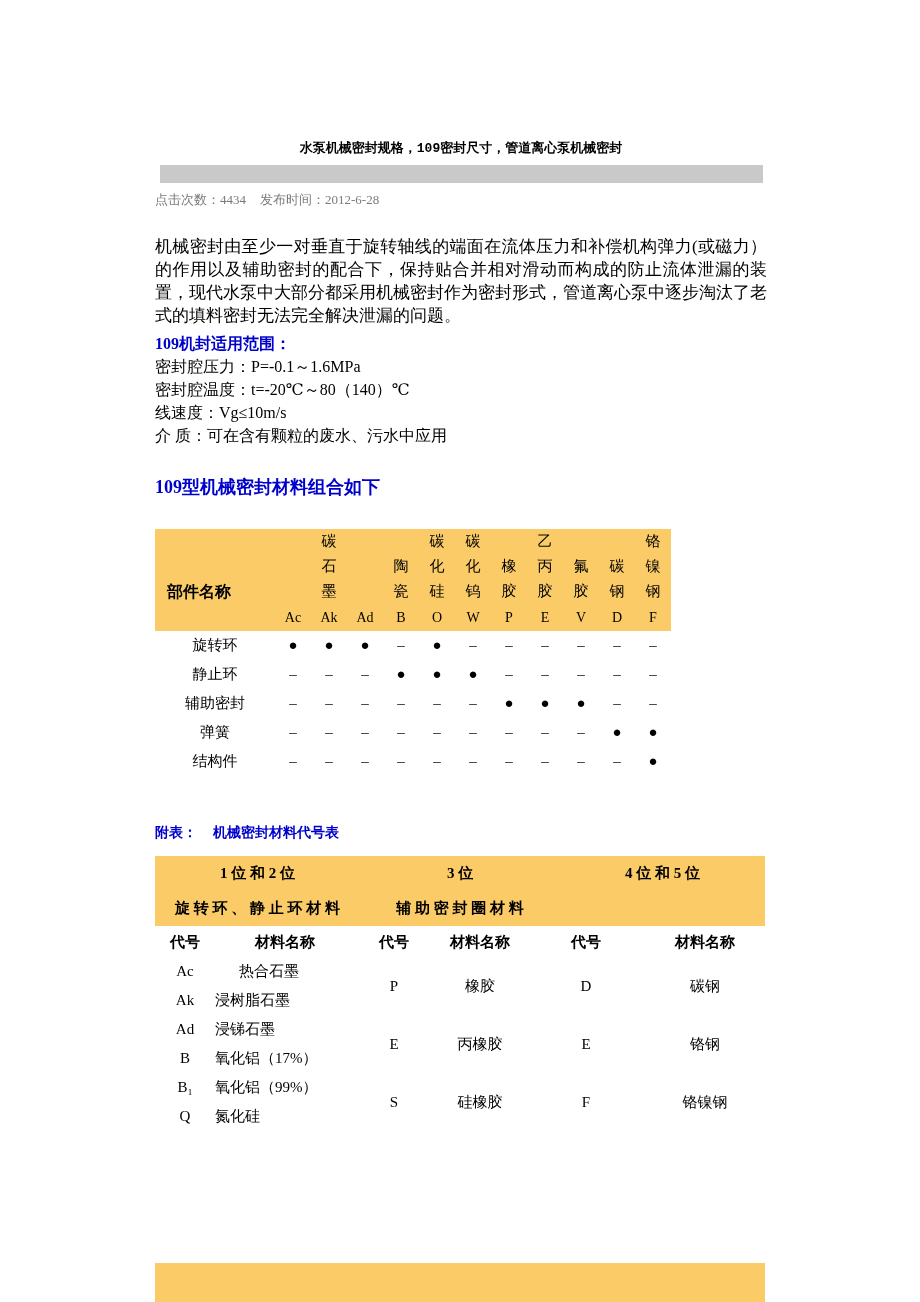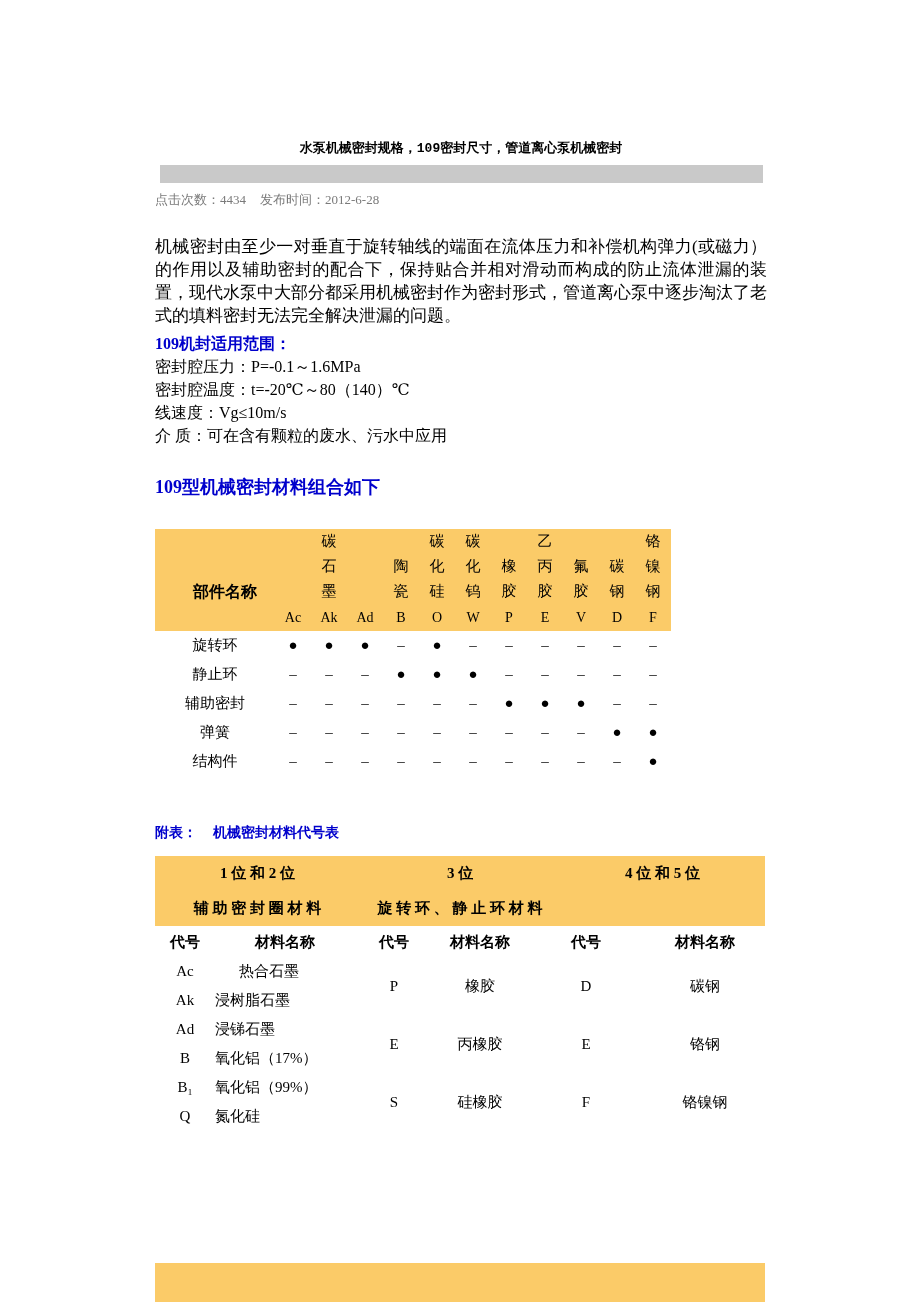--- a/index.html
+++ b/index.html
@@ -22,21 +22,21 @@
 
   .combo-head{margin-top:28px;font-size:18px;font-weight:bold;color:#0000cc;}
 
   
   .combo-table{margin-top:30px;width:516px;}
   .combo-header{
     display:grid;grid-template-columns:120px repeat(11,36px);
     grid-template-rows:76px 26px;background:#fbcb68;
   }
   .corner{grid-row:1 / span 2;grid-column:1;display:flex;align-items:center;
-    padding-left:38px;font-weight:bold;font-size:16px;box-sizing:border-box;margin-top:24px;}
+    padding-left:12px;font-weight:bold;font-size:16px;box-sizing:border-box;margin-top:24px;}
   .vlabel{display:flex;align-items:flex-end;justify-content:center;padding-bottom:1px;}
   .vlabel span{width:1em;font-size:15px;line-height:25px;word-break:break-all;text-align:center;}
   .code-cell{grid-row:2;display:flex;align-items:center;justify-content:center;font-size:14px;}
   .combo-row{display:grid;grid-template-columns:120px repeat(11,36px);height:29px;align-items:center;}
   .row-name{text-align:center;font-size:15px;}
   .mark{text-align:center;font-size:15px;}
 
   
   .appendix-label{margin-top:48px;font-size:14px;font-weight:bold;color:#0000cc;}
   .appendix-label .t2{margin-left:16px;}
@@ -203,22 +203,22 @@
 
   <div class="appendix-label">
     <span>附表：</span><span class="t2">机械密封材料代号表</span>
   </div>
 
   <div class="codes-table">
     <div class="codes-header">
       <div>1 位 和 2 位</div>
       <div>3 位</div>
       <div>4 位 和 5 位</div>
+      <div>旋 转 环 、 静 止 环 材 料</div>
       <div>辅 助 密 封 圈 材 料</div>
-      <div>旋 转 环 、 静 止 环 材 料</div>
     </div>
 
     <div class="codes-colhead">
       <div>代号</div>
       <div>材料名称</div>
       <div>代号</div>
       <div>材料名称</div>
       <div>代号</div>
       <div>材料名称</div>
     </div>

